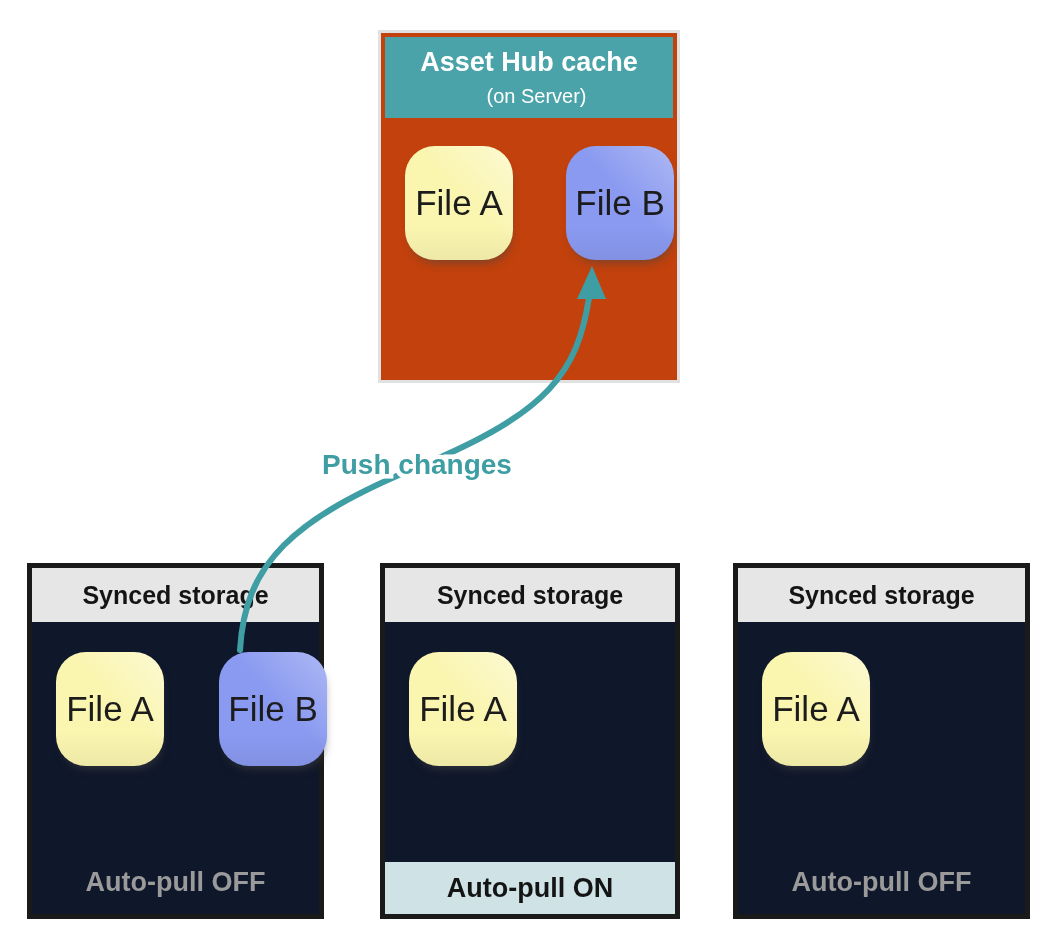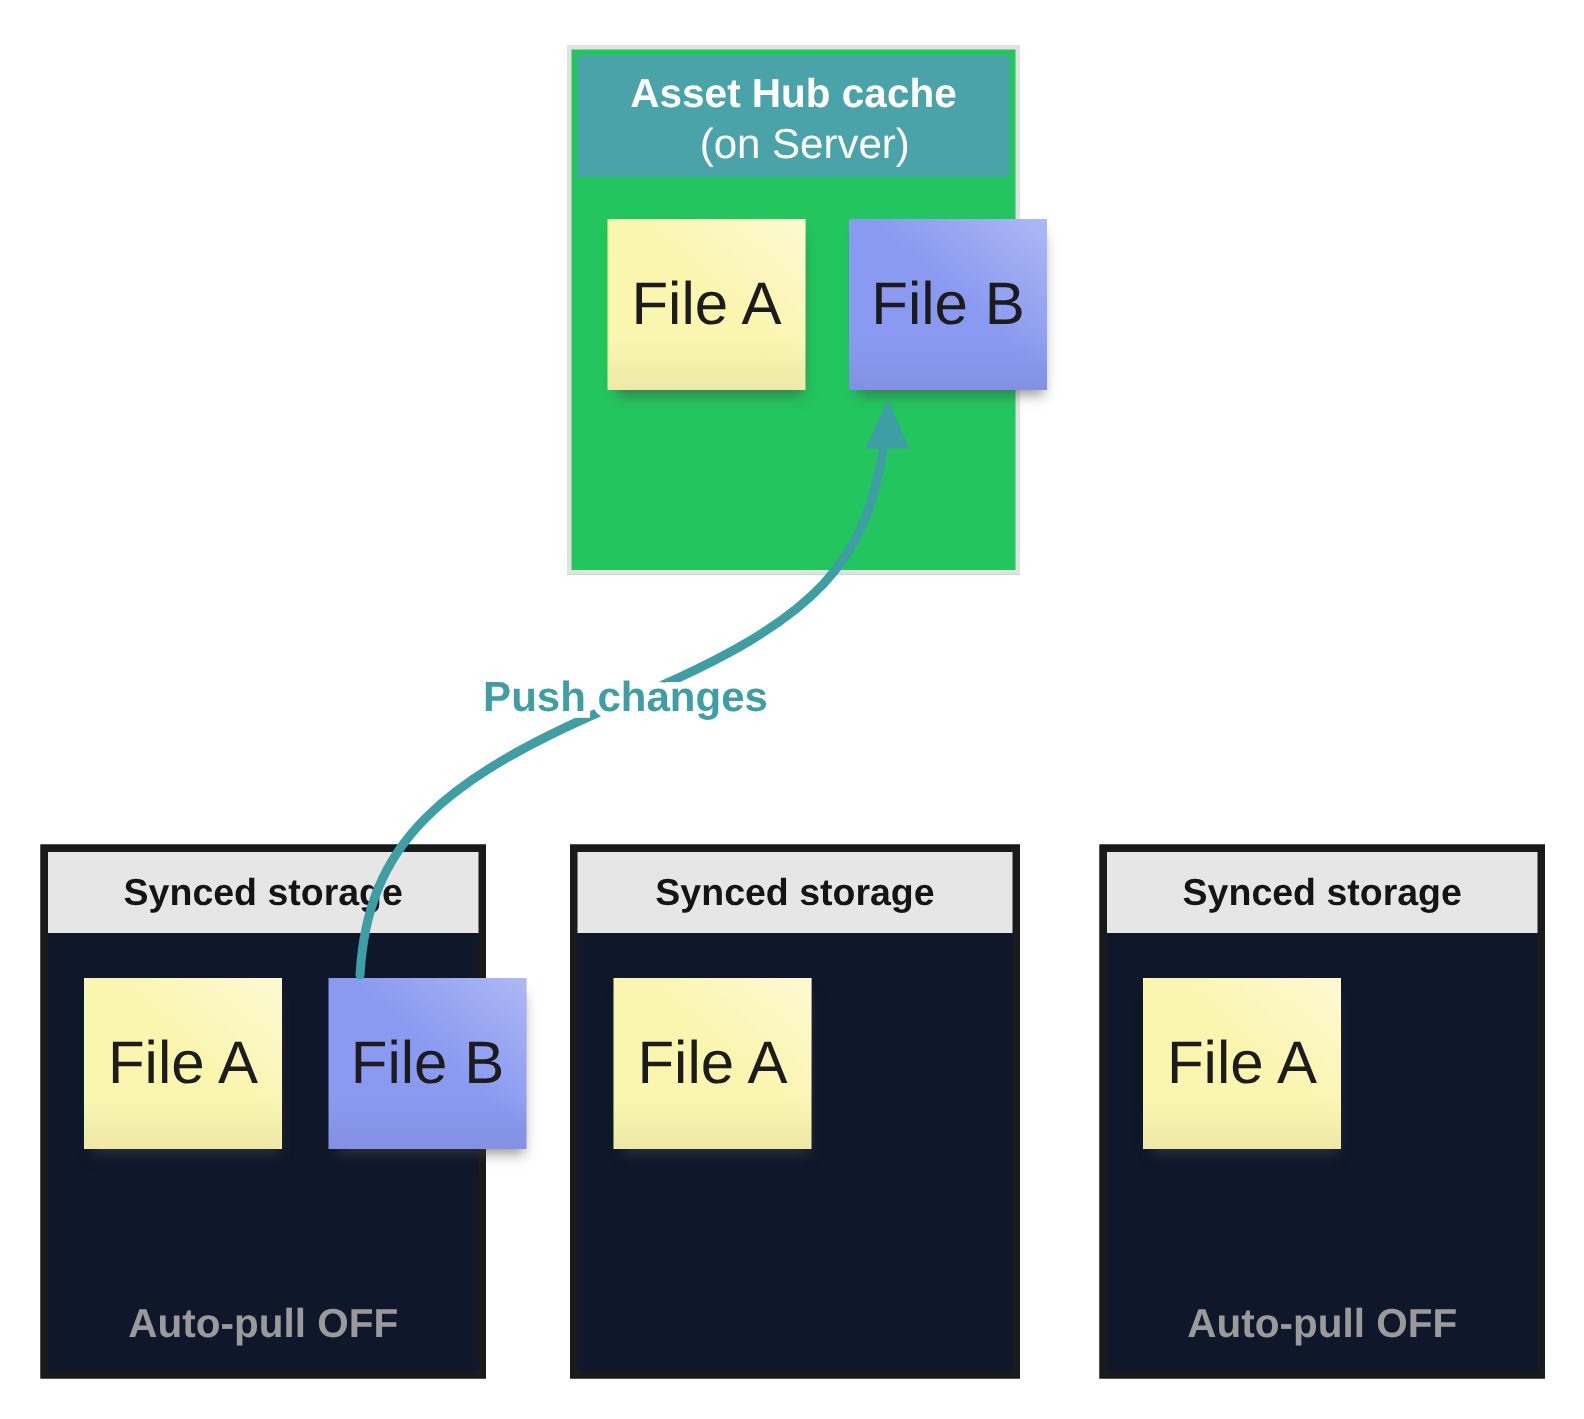--- a/index.html
+++ b/index.html
@@ -5,35 +5,36 @@
   html,body{margin:0;padding:0;}
   body{
     width:1056px;height:946px;position:relative;background:#ffffff;
     font-family:"Liberation Sans",sans-serif;overflow:hidden;
   }
   *{box-sizing:border-box;}
 
   
   .server-box{
     position:absolute;left:378px;top:30px;width:302px;height:353px;
-    background:#22c55e;border:3px solid #e1e1e1;
+    background:#c2410c;border:3px solid #e1e1e1;
   }
   .server-header{
     margin:4px;height:81px;background:var(--teal);
     color:#ffffff;text-align:center;padding-top:7px;
   }
   .server-title{font-size:27px;font-weight:bold;line-height:36px;}
-  .server-subtitle{font-size:28px;line-height:32px;padding-left:15px;}
+  .server-subtitle{font-size:20px;line-height:32px;padding-left:15px;}
 
   
   .note{
-    position:absolute;width:132px;height:114px;
+    position:absolute;width:108px;height:114px;
     display:flex;align-items:center;justify-content:center;
-    font-size:40px;color:#1c1c1c;white-space:nowrap;
+    font-size:35px;color:#1c1c1c;white-space:nowrap;
     box-shadow:2px 7px 8px -4px rgba(70,70,70,.55);
+    border-radius:30px;
   }
   .note.yellow{
     background:
       linear-gradient(to bottom left, rgba(255,255,255,.45), rgba(255,255,255,0) 45%),
       linear-gradient(to bottom, rgba(0,0,0,0) 70%, rgba(0,0,0,.05)),
       var(--note_yellow);
   }
   .note.blue{
     background:
       linear-gradient(to bottom left, rgba(255,255,255,.30), rgba(255,255,255,0) 45%),
@@ -108,20 +109,21 @@
     <span>File B</span>
   </div>
   <div class="storage-footer">Auto-pull OFF</div>
 </div>
 
 <div class="storage" id="s1">
   <div class="storage-header">Synced storage</div>
   <div class="note yellow n1">
     <span>File A</span>
   </div>
+  <div class="storage-footer on">Auto-pull ON</div>
 </div>
 
 <div class="storage" id="s2">
   <div class="storage-header">Synced storage</div>
   <div class="note yellow n1">
     <span>File A</span>
   </div>
   <div class="storage-footer">Auto-pull OFF</div>
 </div>
 

